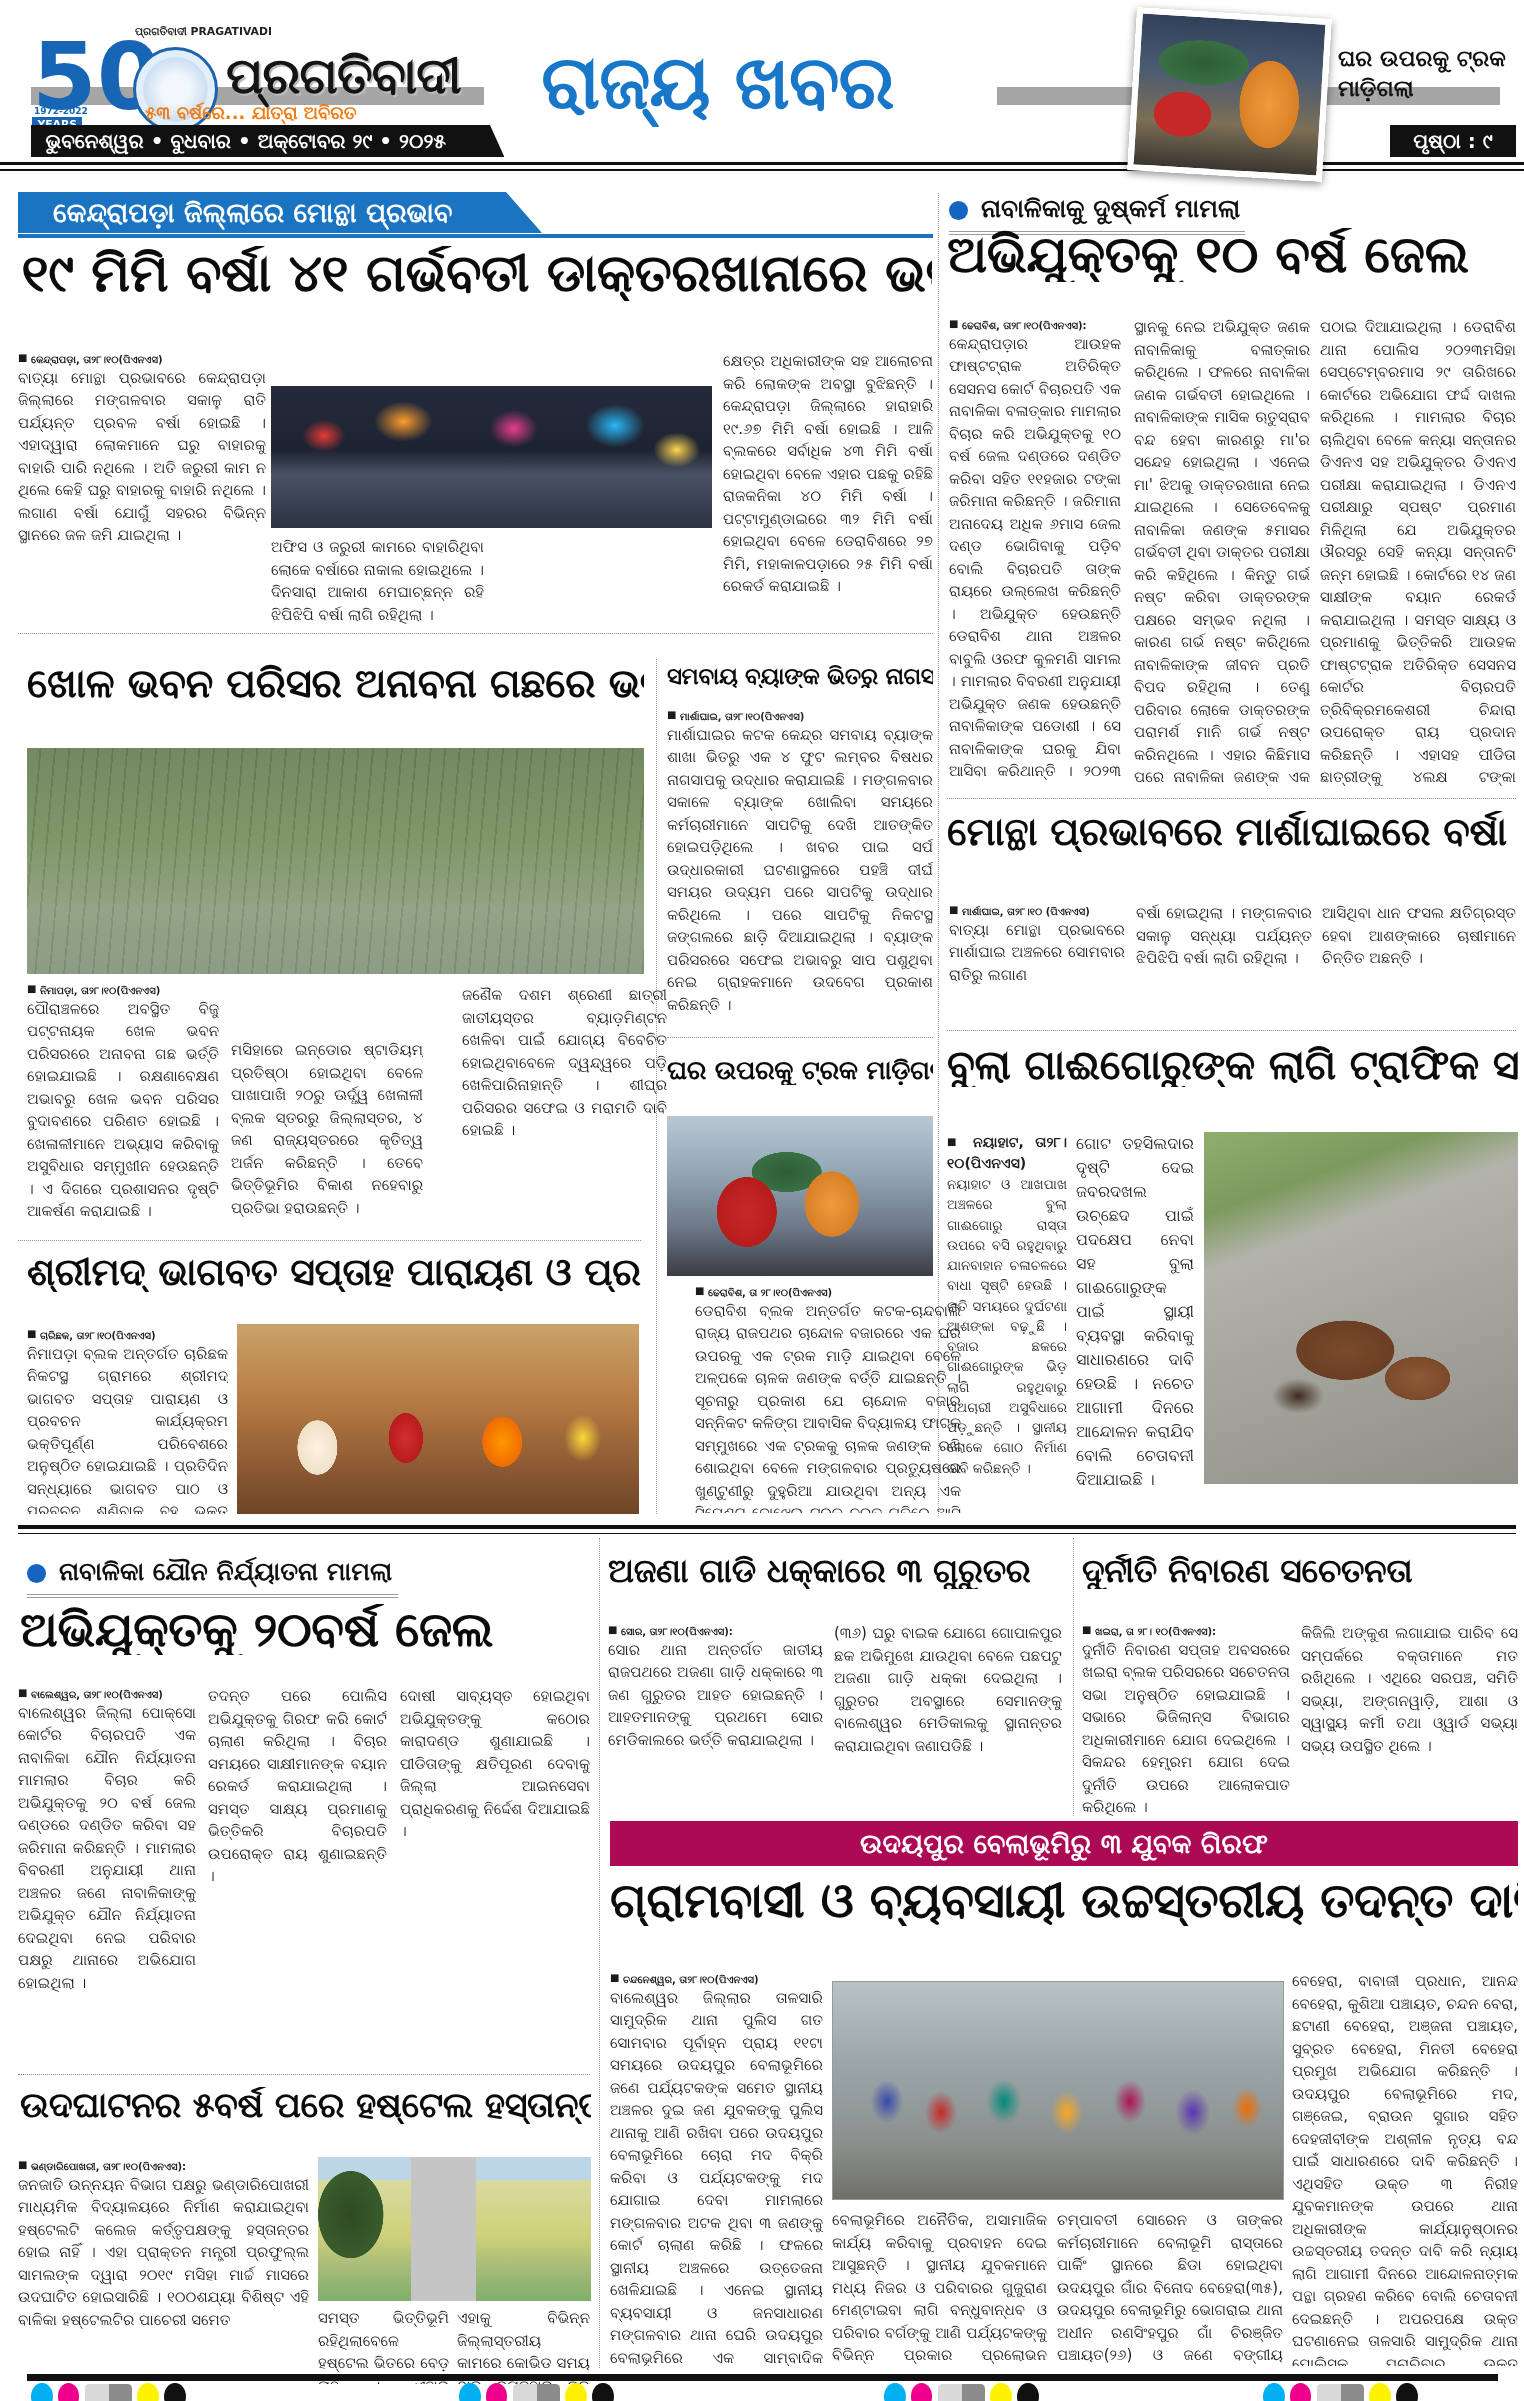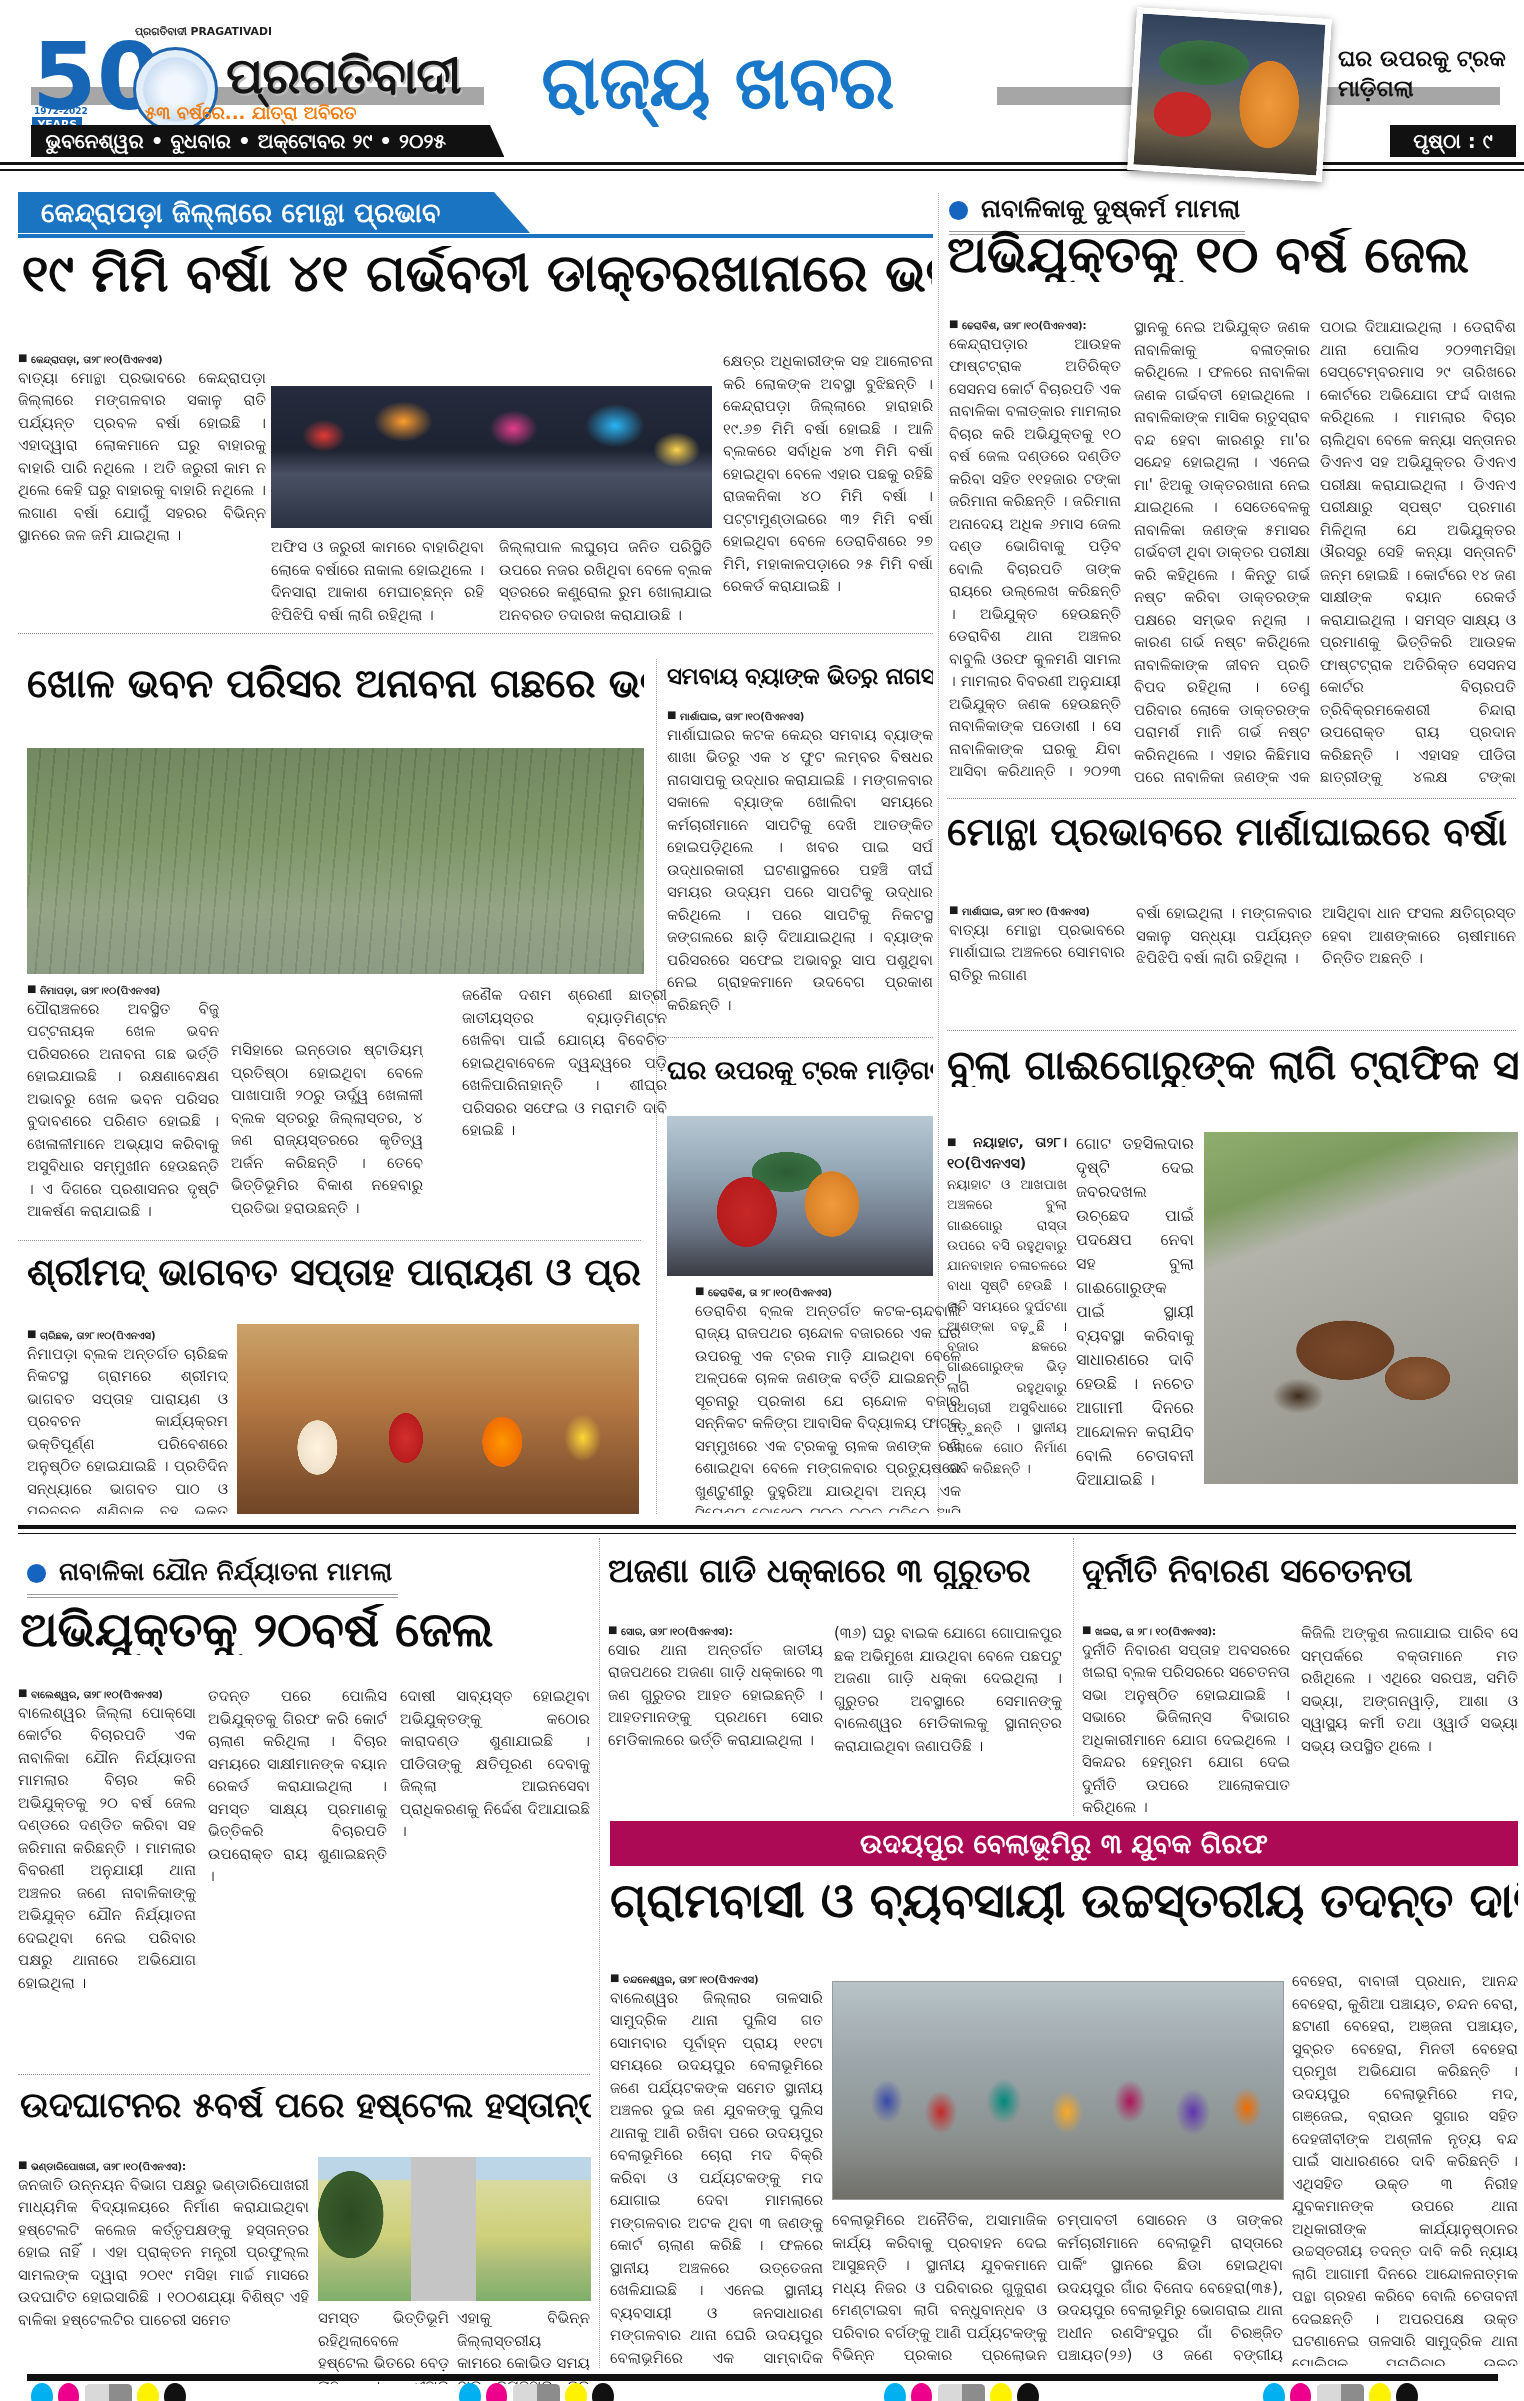--- a/index.html
+++ b/index.html
@@ -62,37 +62,36 @@
   <div class="hdot" style="left:18px;top:633px;width:915px;"></div>
   <div class="hdot" style="left:947px;top:798px;width:569px;"></div>
   <div class="hdot" style="left:947px;top:1030px;width:569px;"></div>
   <div class="hdot" style="left:667px;top:1037px;width:266px;"></div>
   <div class="hdot" style="left:18px;top:1240px;width:623px;"></div>
   <div class="thickrule" style="left:18px;top:1525px;width:1498px;"></div>
   <div class="hdot" style="left:18px;top:2074px;width:572px;"></div>
   <div class="vdot" style="left:599px;top:1538px;height:830px;"></div>
   <div class="vdot" style="left:1073px;top:1538px;height:278px;"></div>
 
-  <div class="abs" style="left:18px;top:192px;width:489px;height:41px;background:#1b74c1;color:#fff;font-size:27px;font-weight:800;line-height:41px;padding-left:23px;clip-path:polygon(0 0,calc(100% - 36px) 0,100% 100%,0 100%);white-space:nowrap;overflow:hidden;">କେନ୍ଦ୍ରାପଡ଼ା ଜିଲ୍ଲାରେ ମୋନ୍ଥା ପ୍ରଭାବ</div>
+  <div class="abs" style="left:18px;top:192px;width:489px;height:41px;background:#1b74c1;color:#fff;font-size:27px;font-weight:800;line-height:41px;padding-left:35px;clip-path:polygon(0 0,calc(100% - 36px) 0,100% 100%,0 100%);white-space:nowrap;overflow:hidden;">କେନ୍ଦ୍ରାପଡ଼ା ଜିଲ୍ଲାରେ ମୋନ୍ଥା ପ୍ରଭାବ</div>
   <div class="abs" style="left:18px;top:234px;width:915px;height:3.6px;background:#1b74c1;"></div>
   <div class="h" style="left:21.5px;top:246px;width:910px;font-size:52px;">୧୯ ମିମି ବର୍ଷା ୪୧ ଗର୍ଭବତୀ ଡାକ୍ତରଖାନାରେ ଭର୍ତ୍ତି</div>
 
   <div class="col" style="left:18px;top:350px;width:248px;height:280px;">
     <div class="byl">କେନ୍ଦ୍ରାପଡ଼ା, ତା୨୮।୧୦(ପିଏନଏସ)</div>
     <div>ବାତ୍ୟା ମୋନ୍ଥା ପ୍ରଭାବରେ କେନ୍ଦ୍ରାପଡ଼ା ଜିଲ୍ଲାରେ ମଙ୍ଗଳବାର ସକାଳୁ ରାତି ପର୍ଯ୍ୟନ୍ତ ପ୍ରବଳ ବର୍ଷା ହୋଇଛି । ଏହାଦ୍ୱାରା ଲୋକମାନେ ଘରୁ ବାହାରକୁ ବାହାରି ପାରି ନଥିଲେ । ଅତି ଜରୁରୀ କାମ ନ ଥିଲେ କେହି ଘରୁ ବାହାରକୁ ବାହାରି ନଥିଲେ । ଲଗାଣ ବର୍ଷା ଯୋଗୁଁ ସହରର ବିଭିନ୍ନ ସ୍ଥାନରେ ଜଳ ଜମି ଯାଇଥିଲା ।</div>
   </div>
   <div class="photo" style="left:271px;top:386px;width:441px;height:142px;background:
     radial-gradient(36px 27px at 12% 35%,#e53935 0%,transparent 60%),
     radial-gradient(45px 31px at 30% 25%,#ff9d2e 0%,transparent 65%),
     radial-gradient(40px 31px at 55% 30%,#e73c8e 0%,transparent 60%),
     radial-gradient(49px 36px at 78% 28%,#29b6f6 0%,transparent 60%),
     radial-gradient(36px 27px at 92% 45%,#ffd54f 0%,transparent 65%),
     linear-gradient(180deg,#252b3d 0%,#1d2331 45%,#4a5164 62%,#2b3242 100%);"></div>
   <div class="col" style="left:271px;top:536px;width:213px;height:93px;">ଅଫିସ ଓ ଜରୁରୀ କାମରେ ବାହାରିଥିବା ଲୋକେ ବର୍ଷାରେ ନାକାଲ ହୋଇଥିଲେ । ଦିନସାରା ଆକାଶ ମେଘାଚ୍ଛନ୍ନ ରହି ଝିପିଝିପି ବର୍ଷା ଲାଗି ରହିଥିଲା ।</div>
-  <div class="col" style="left:499px;top:536px;width:213px;height:93px;">ଜିଲ୍ଲାପାଳ ଲଘୁଚାପ ଜନିତ ପରିସ୍ଥିତି ଉପରେ ନଜର ରଖିଥିବା ବେଳେ ବ୍ଲକ ସ୍ତରରେ କଣ୍ଟ୍ରୋଲ ରୁମ ଖୋଲାଯାଇ ଅନବରତ ତଦାରଖ କରାଯାଉଛି ।</div>
   <div class="col" style="left:723px;top:350px;width:210px;height:280px;">କ୍ଷେତ୍ର ଅଧିକାରୀଙ୍କ ସହ ଆଲୋଚନା କରି ଲୋକଙ୍କ ଅବସ୍ଥା ବୁଝିଛନ୍ତି । କେନ୍ଦ୍ରାପଡ଼ା ଜିଲ୍ଲାରେ ହାରାହାରି ୧୯.୬୭ ମିମି ବର୍ଷା ହୋଇଛି । ଆଳି ବ୍ଲକରେ ସର୍ବାଧିକ ୪୩ ମିମି ବର୍ଷା ହୋଇଥିବା ବେଳେ ଏହାର ପଛକୁ ରହିଛି ରାଜକନିକା ୪୦ ମିମି ବର୍ଷା । ପଟ୍ଟାମୁଣ୍ଡାଇରେ ୩୨ ମିମି ବର୍ଷା ହୋଇଥିବା ବେଳେ ଡେରାବିଶରେ ୨୭ ମିମି, ମହାକାଳପଡ଼ାରେ ୨୫ ମିମି ବର୍ଷା ରେକର୍ଡ କରାଯାଇଛି ।</div>
 
   <div class="kick" style="left:949px;top:194px;">ନାବାଳିକାକୁ ଦୁଷ୍କର୍ମ ମାମଲା</div>
   <div class="h" style="left:947px;top:228px;width:571px;font-size:51px;">ଅଭିଯୁକ୍ତକୁ ୧୦ ବର୍ଷ ଜେଲ</div>
   <div class="col" style="left:949px;top:316px;width:172px;height:470px;">
     <div class="byl">ଢେରାବିଶ, ତା୨୮।୧୦(ପିଏନଏସ):</div>
     <div>କେନ୍ଦ୍ରାପଡ଼ାର ଆଉହକ ଫାଷ୍ଟଟ୍ରାକ ଅତିରିକ୍ତ ସେସନସ କୋର୍ଟ ବିଚାରପତି ଏକ ନାବାଳିକା ବଳାତ୍କାର ମାମଲାର ବିଚାର କରି ଅଭିଯୁକ୍ତକୁ ୧୦ ବର୍ଷ ଜେଲ ଦଣ୍ଡରେ ଦଣ୍ଡିତ କରିବା ସହିତ ୧୧ହଜାର ଟଙ୍କା ଜରିମାନା କରିଛନ୍ତି । ଜରିମାନା ଅନାଦେୟ ଅଧିକ ୬ମାସ ଜେଲ ଦଣ୍ଡ ଭୋଗିବାକୁ ପଡ଼ିବ ବୋଲି ବିଚାରପତି ତାଙ୍କ ରାୟରେ ଉଲ୍ଲେଖ କରିଛନ୍ତି । ଅଭିଯୁକ୍ତ ହେଉଛନ୍ତି ଡେରାବିଶ ଥାନା ଅଞ୍ଚଳର ବାବୁଲି ଓରଫ କୁଳମଣି ସାମଲ । ମାମଲାର ବିବରଣୀ ଅନୁଯାୟୀ ଅଭିଯୁକ୍ତ ଜଣକ ହେଉଛନ୍ତି ନାବାଳିକାଙ୍କ ପଡୋଶୀ । ସେ ନାବାଳିକାଙ୍କ ଘରକୁ ଯିବା ଆସିବା କରିଥାନ୍ତି । ୨୦୨୩ ମସିହା ଜୁଲାଇ ୨୩ତାରିଖରେ ନାବାଳିକାଙ୍କ ମା' ଥାନାରେ ଅଭିଯୋଗ କରିଥିଲେ ଯେ ଘରେ କେହିନଥିବାର ସୁଯୋଗ ନେଇ ନାବାଳିକାକୁ ଅଭିଯୁକ୍ତ ଘରୁ ଉଠାଇନେଇଥିଲେ । ସେଠାରୁ କିଛି ଦୂରରେ ଥିବା ସ୍କୁଲ ପଛପଟ ପରିତ୍ୟକ୍ତ</div>
   </div>
   <div class="col" style="left:1134px;top:316px;width:176px;height:470px;">ସ୍ଥାନକୁ ନେଇ ଅଭିଯୁକ୍ତ ଜଣକ ନାବାଳିକାକୁ ବଳାତ୍କାର କରିଥିଲେ । ଫଳରେ ନାବାଳିକା ଜଣକ ଗର୍ଭବତୀ ହୋଇଥିଲେ । ନାବାଳିକାଙ୍କ ମାସିକ ଋତୁସ୍ରାବ ବନ୍ଦ ହେବା କାରଣରୁ ମା'ର ସନ୍ଦେହ ହୋଇଥିଲା । ଏନେଇ ମା' ଝିଅକୁ ଡାକ୍ତରଖାନା ନେଇ ଯାଇଥିଲେ । ସେତେବେଳକୁ ନାବାଳିକା ଜଣଙ୍କ ୫ମାସର ଗର୍ଭବତୀ ଥିବା ଡାକ୍ତର ପରୀକ୍ଷା କରି କହିଥିଲେ । କିନ୍ତୁ ଗର୍ଭ ନଷ୍ଟ କରିବା ଡାକ୍ତରଙ୍କ ପକ୍ଷରେ ସମ୍ଭବ ନଥିଲା । କାରଣ ଗର୍ଭ ନଷ୍ଟ କରିଥିଲେ ନାବାଳିକାଙ୍କ ଜୀବନ ପ୍ରତି ବିପଦ ରହିଥିଲା । ତେଣୁ ପରିବାର ଲୋକେ ଡାକ୍ତରଙ୍କ ପରାମର୍ଶ ମାନି ଗର୍ଭ ନଷ୍ଟ କରିନଥିଲେ । ଏହାର କିଛିମାସ ପରେ ନାବାଳିକା ଜଣଙ୍କ ଏକ କନ୍ୟା ସନ୍ତାନକୁ ଜନ୍ମ ଦେଇଥିଲେ । ଅଭିଯୁକ୍ତ ବିରୋଧରେ ଡେରାବିଶ ଥାନାରେ ନାବାଳିକାଙ୍କ ମା' ଦେଇଥିବା ଏତଲାକୁ ଭିତ୍ତି କରି ପୋଲିସ ଏକ ମାମଲା ରୁଜୁ କରି କୁଳମଣିଙ୍କୁ ଗିରଫ କରି କୋର୍ଟ ଚାଲାଣ କରିଥିଲା । ଜାମିନ ନାମଞ୍ଜୁର ହେବାରୁ ଅଭିଯୁକ୍ତକୁ ଜେଲକୁ</div>
   <div class="col" style="left:1320px;top:316px;width:196px;height:470px;">ପଠାଇ ଦିଆଯାଇଥିଲା । ଡେରାବିଶ ଥାନା ପୋଲିସ ୨୦୨୩ମସିହା ସେପ୍ଟେମ୍ବରମାସ ୨୯ ତାରିଖରେ କୋର୍ଟରେ ଅଭିଯୋଗ ଫର୍ଦ୍ଦ ଦାଖଲ କରିଥିଲେ । ମାମଲାର ବିଚାର ଚାଲିଥିବା ବେଳେ କନ୍ୟା ସନ୍ତାନର ଡିଏନଏ ସହ ଅଭିଯୁକ୍ତର ଡିଏନଏ ପରୀକ୍ଷା କରାଯାଇଥିଲା । ଡିଏନଏ ପରୀକ୍ଷାରୁ ସ୍ପଷ୍ଟ ପ୍ରମାଣ ମିଳିଥିଲା ଯେ ଅଭିଯୁକ୍ତର ଔରସରୁ ସେହି କନ୍ୟା ସନ୍ତାନଟି ଜନ୍ମ ହୋଇଛି । କୋର୍ଟରେ ୧୪ ଜଣ ସାକ୍ଷୀଙ୍କ ବୟାନ ରେକର୍ଡ କରାଯାଇଥିଲା । ସମସ୍ତ ସାକ୍ଷ୍ୟ ଓ ପ୍ରମାଣକୁ ଭିତ୍ତିକରି ଆଉହକ ଫାଷ୍ଟଟ୍ରାକ ଅତିରିକ୍ତ ସେସନସ କୋର୍ଟର ବିଚାରପତି ତ୍ରିବିକ୍ରମକେଶରୀ ଚିନ୍ଦାରା ଉପରୋକ୍ତ ରାୟ ପ୍ରଦାନ କରିଛନ୍ତି । ଏହାସହ ପୀଡିତା ଛାତ୍ରୀଙ୍କୁ ୪ଲକ୍ଷ ଟଙ୍କା କ୍ଷତିପୂରଣ ପ୍ରଦାନ କରିବା ପାଇଁ ଜିଲ୍ଲା ଆଇନସେବା ପ୍ରାଧିକରଣକୁ ନିର୍ଦ୍ଦେଶ ଦେଇଛନ୍ତି । ସରକାରଙ୍କ ପକ୍ଷରୁ ସ୍ୱତନ୍ତ୍ର ପିପି ମନୋଜ ସାହୁ ମାମଲା ପରିଚାଳନା କରୁଥିଲେ ।</div>

